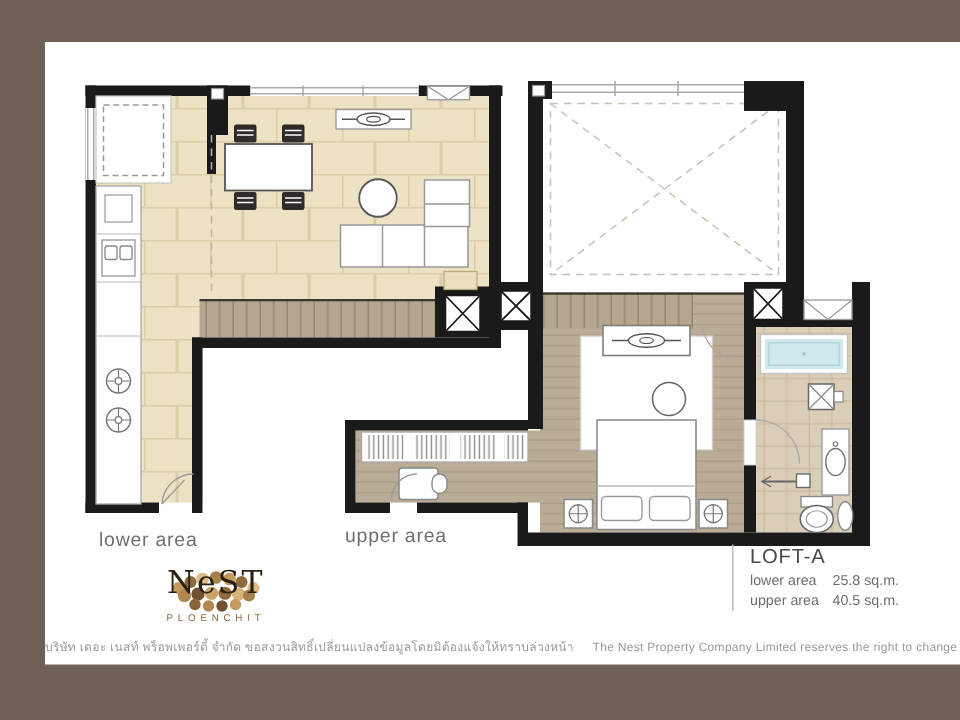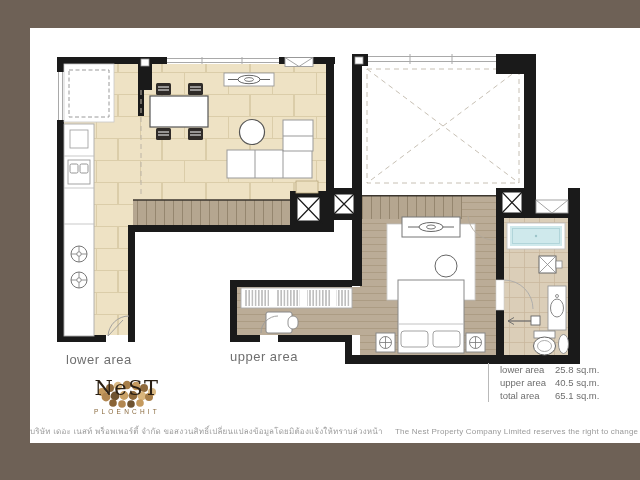--- a/index.html
+++ b/index.html
@@ -13,21 +13,21 @@
     position:absolute;left:30px;top:28px;width:577px;height:415px;
     background:#ffffff;
     padding-left:43px;
   }
   .plan-svg{position:absolute;left:0;top:0;}
   .area-label{
     position:absolute;color:#6f6f6f;font-size:13px;letter-spacing:.5px;
   }
   .label-lower{left:36px;top:324px;}
   .label-upper{left:200px;top:321px;}
-  .logo{position:absolute;left:39px;top:334px;width:116px;text-align:center;}
+  .logo{position:absolute;left:56px;top:334px;width:116px;text-align:center;}
   .unit-info{
     position:absolute;left:458px;top:335px;width:120px;
     border-left:1px solid #b9b9b9;padding-left:11px;
   }
   .unit-name{font-size:13.5px;color:#4a4a4a;letter-spacing:.5px;margin-bottom:3px;}
   .unit-row{display:flex;font-size:9.5px;color:#6e6e6e;line-height:13px;}
   .unit-row .lab{width:55px;}
   .unit-row .val{}
   .disclaimer{
     position:absolute;left:0;top:397px;width:100%;text-align:center;
@@ -332,32 +332,29 @@
           <circle cx="53" cy="42" r="3.8" fill="#b28751"></circle>
           <circle cx="62" cy="42" r="3.8" fill="#6f5330"></circle>
           <circle cx="71" cy="41" r="3.8" fill="#c59a5e"></circle>
         </g>
         <text x="58" y="33" text-anchor="middle" font-family="DejaVu Serif, serif" font-size="21" fill="#2b2014" letter-spacing="1.5">NeST</text>
         <text x="58" y="52" text-anchor="middle" font-family="Liberation Sans, sans-serif" font-size="6.5" fill="#8a6a3e" letter-spacing="3.2">PLOENCHIT</text>
       </svg>
     </div>
 
     <div class="unit-info">
+      <div class="unit-name">LOFT-A</div>
       <div class="unit-row">
         <span class="lab">lower area</span>
         <span class="val">25.8 sq.m.</span>
       </div>
       <div class="unit-row">
         <span class="lab">upper area</span>
         <span class="val">40.5 sq.m.</span>
       </div>
-      <div class="unit-row">
-        <span class="lab">total area</span>
-        <span class="val">65.1 sq.m.</span>
-      </div>
     </div>
 
     <div class="disclaimer">
       <span class="th">บริษัท เดอะ เนสท์ พร็อพเพอร์ตี้ จำกัด ขอสงวนสิทธิ์เปลี่ยนแปลงข้อมูลโดยมิต้องแจ้งให้ทราบล่วงหน้า</span>
       <span class="en">The Nest Property Company Limited reserves the right to change any information without prior notice</span>
     </div>
 
   </div>
 </div>
 

